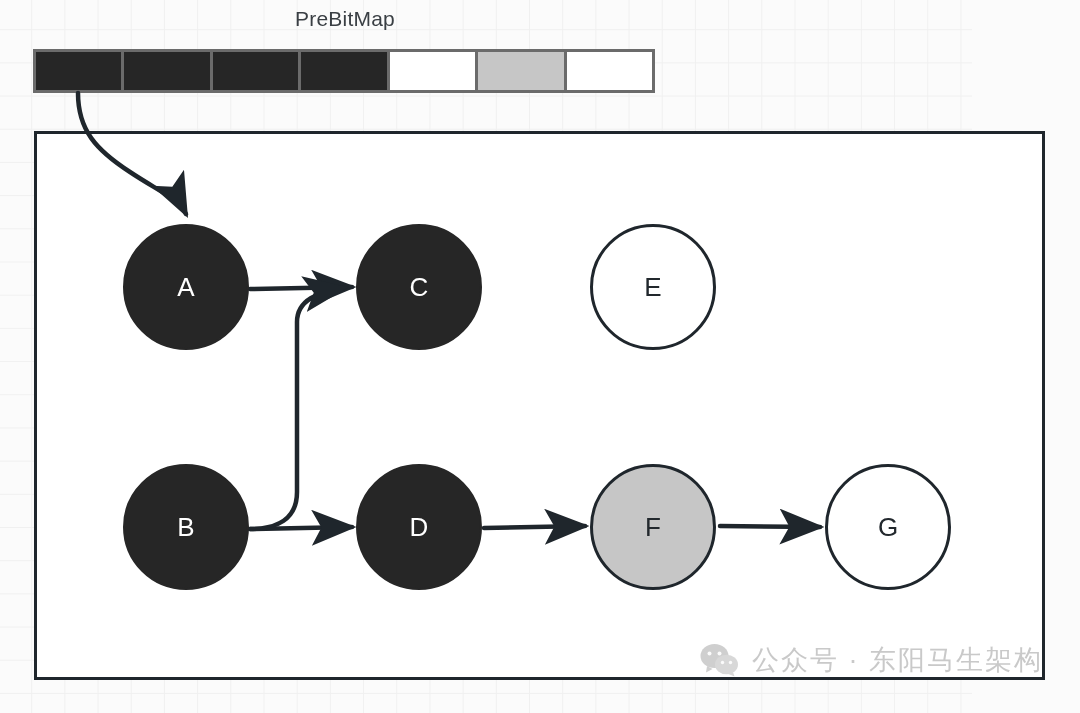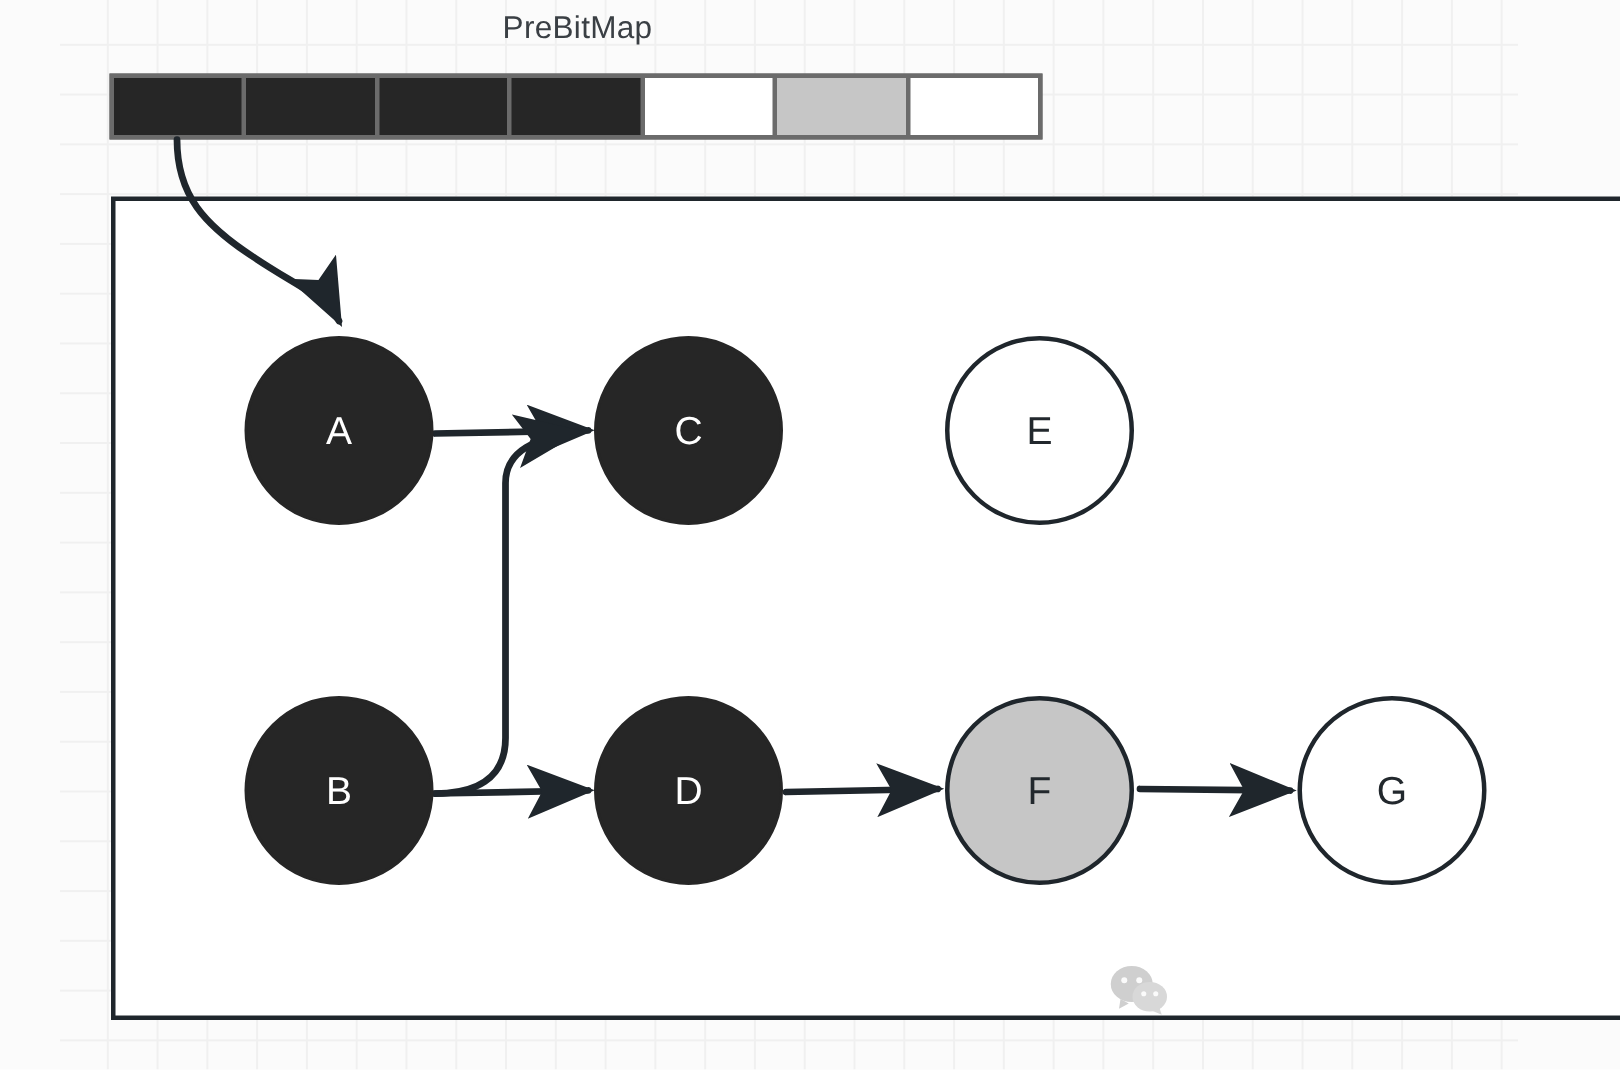--- a/index.html
+++ b/index.html
@@ -16,21 +16,20 @@
   #stage {
     position: relative;
     width: 972px;
     height: 713px;
     background-color: #fbfbfb;
     background-image:
       linear-gradient(to right, #f0f0f0 1px, transparent 1px),
       linear-gradient(to bottom, #f0f0f0 1px, transparent 1px);
     background-size: 33.2px 33.2px;
     background-position: -2px -4px;
-    margin-left: 40px;
   }
 
   
   .bitmap-title {
     position: absolute;
     left: 0;
     top: 7px;
     width: 690px;
     text-align: center;
     font-size: 21px;
@@ -199,15 +198,16 @@
     <svg class="wm-logo" width="40" height="34" viewBox="0 0 40 34">
       <ellipse cx="14.5" cy="13" rx="14" ry="12" fill="#cfcfcf"></ellipse>
       <path d="M7 23 L6 29.5 L12.5 26 Z" fill="#cfcfcf"></path>
       <circle cx="9.5" cy="10.5" r="2" fill="#fbfbfb"></circle>
       <circle cx="19.5" cy="10.5" r="2" fill="#fbfbfb"></circle>
       <ellipse cx="26.5" cy="21.5" rx="11.5" ry="9.8" fill="#d8d8d8"></ellipse>
       <path d="M33 29 L34.5 33.5 L28.5 31 Z" fill="#d8d8d8"></path>
       <circle cx="22.5" cy="19.5" r="1.7" fill="#fbfbfb"></circle>
       <circle cx="30.5" cy="19.5" r="1.7" fill="#fbfbfb"></circle>
     </svg>
+    <span class="wm-text">公众号 · 东阳马生架构</span>
   </div>
 
 </div>
 
 </body></html>

